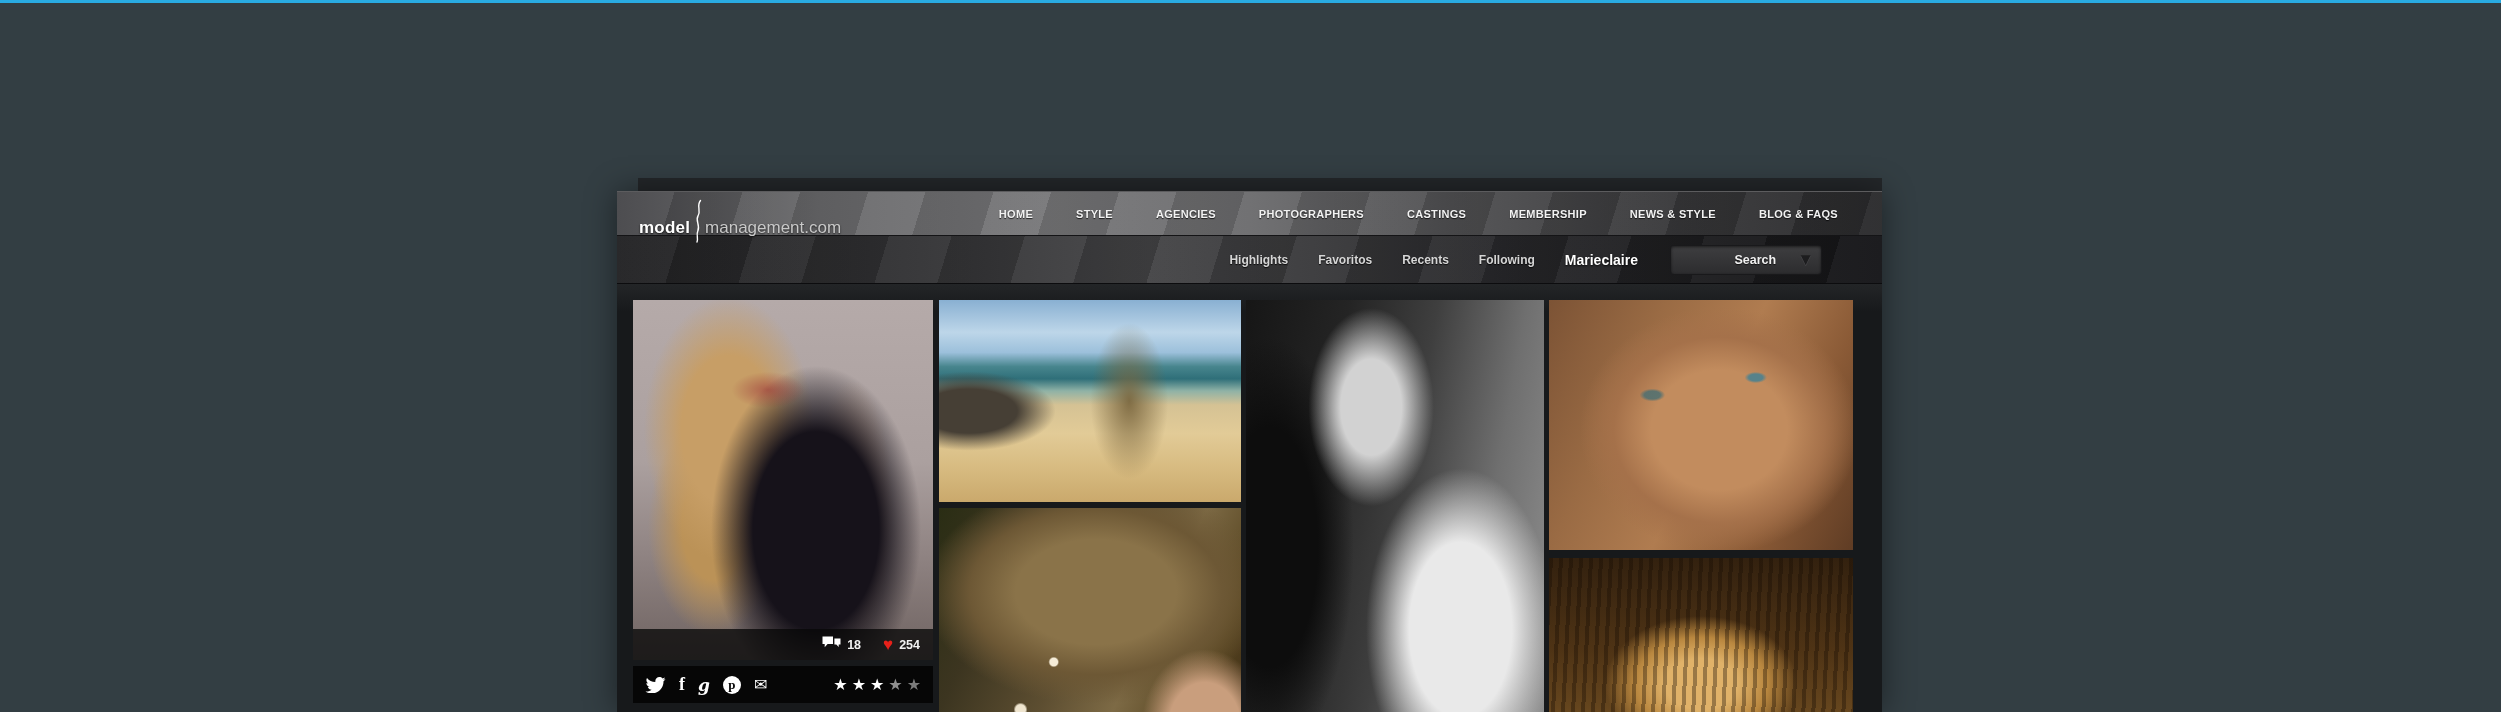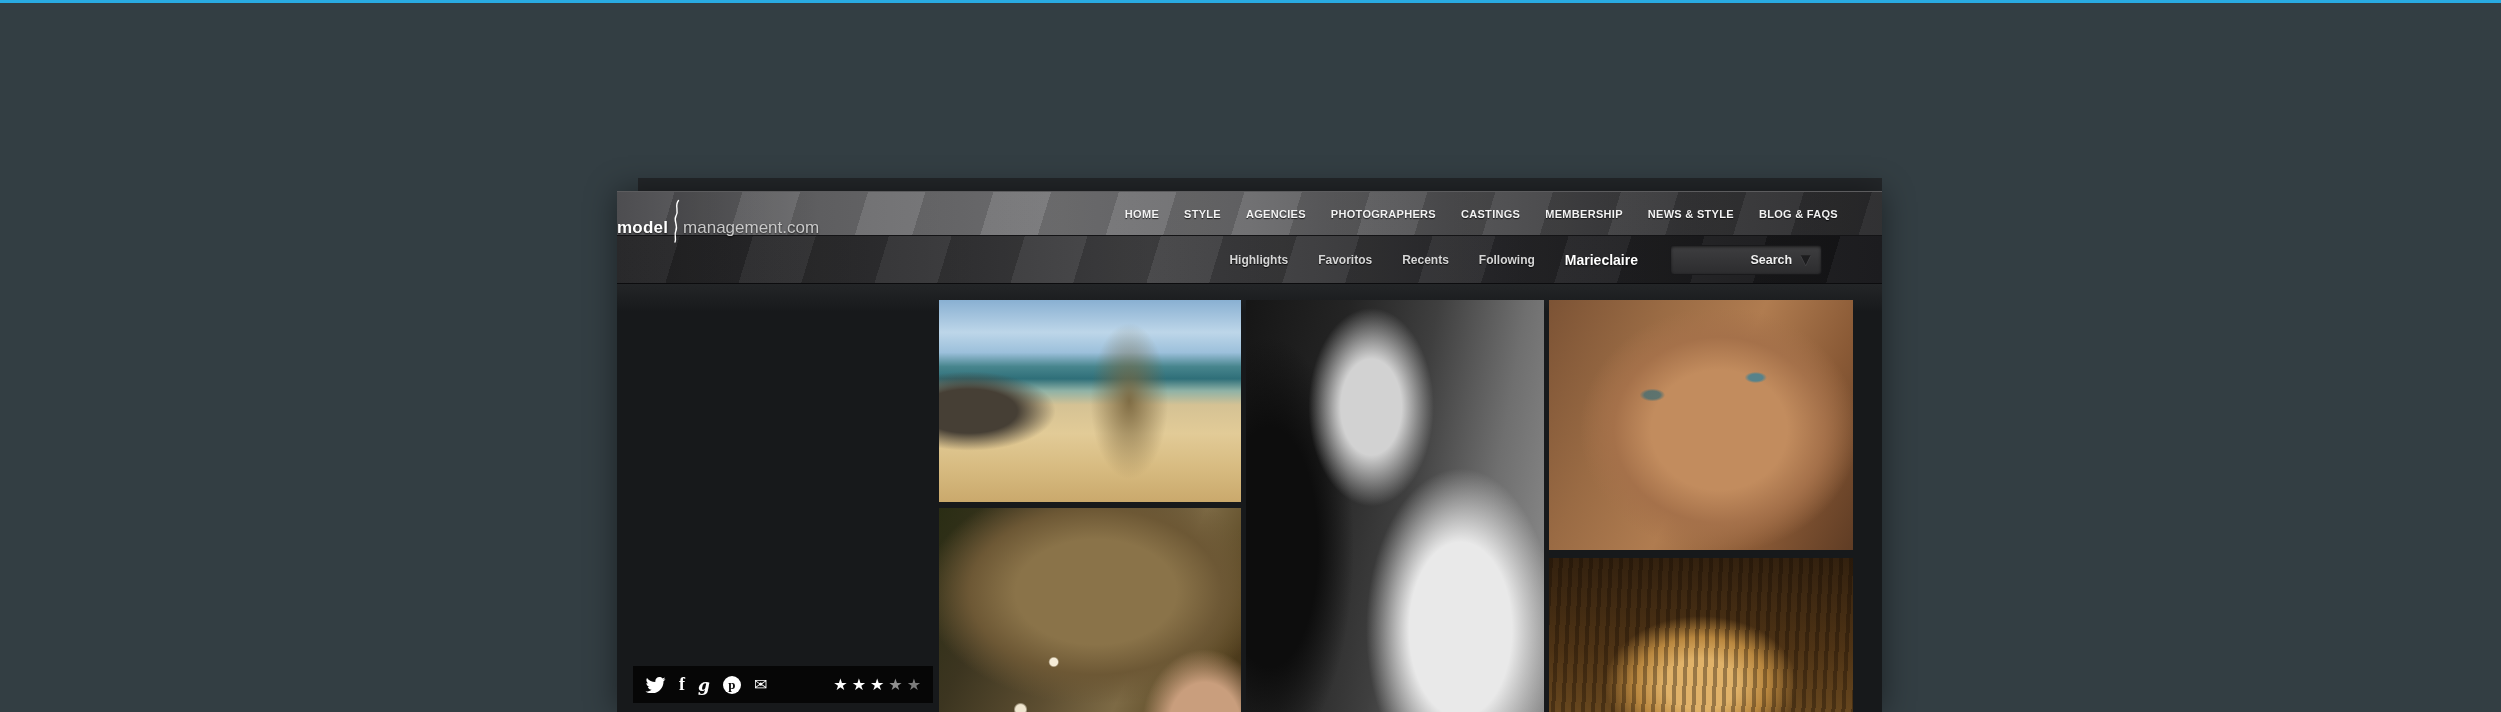--- a/index.html
+++ b/index.html
@@ -16,44 +16,44 @@
   .page-main { box-shadow:0 0 30px rgba(0,0,0,.45); }
 
   
   .header {
     height:45px; display:flex; align-items:center;
     border-top:1px solid #5c5c5e; border-bottom:1px solid #141416;
     background:
       repeating-linear-gradient(107deg, rgba(255,255,255,.035) 0 55px, rgba(0,0,0,.12) 55px 120px),
       linear-gradient(to right,#47474a 0%,#6b6b6d 16%,#78787a 34%,#6c6c6e 50%,#515153 66%,#38383a 84%,#2a2a2c 100%);
   }
-  .logo { display:flex; align-items:flex-end; color:#fff; font-size:17px; line-height:1; cursor:pointer; }
+  .logo { display:flex; align-items:flex-end; padding-left:22px; color:#fff; font-size:17px; line-height:1; cursor:pointer; }
   .logo .bold { font-weight:bold; letter-spacing:.2px; text-shadow:0 1px 2px rgba(0,0,0,.8); }
   .logo .silhouette { margin:0 2px; transform:translateY(9px); }
   .logo .domain { font-weight:normal; color:#c9c9c9; text-shadow:0 1px 2px rgba(0,0,0,.7);text-align:right; }
-  .nav { margin-left:auto; display:flex; gap:25px; padding-right:44px; }
+  .nav { margin-left:auto; display:flex; gap:43px; padding-right:44px; }
   .nav a { color:#f2f2f2; font-size:11px; font-weight:bold; letter-spacing:.3px; text-decoration:none;
            text-shadow:0 1px 1px rgba(0,0,0,.75); cursor:pointer; white-space:nowrap; }
 
   
   .subnav {
     height:48px; display:flex; align-items:center; justify-content:flex-end; gap:30px; padding-right:60px;
     border-bottom:1px solid #0c0c0e;
     background:
       repeating-linear-gradient(107deg, rgba(255,255,255,.03) 0 60px, rgba(0,0,0,.14) 60px 130px),
       linear-gradient(to right,#222224 0%,#343436 24%,#454547 42%,#3a3a3c 55%,#27272a 72%,#1b1b1d 88%,#151518 100%);
   }
   .subnav a { color:#d6d6d6; font-size:12px; font-weight:700; text-decoration:none;
               text-shadow:0 1px 1px rgba(0,0,0,.8); cursor:pointer; }
   .username { color:#fff; font-size:14px; font-weight:bold; text-shadow:0 1px 2px rgba(0,0,0,.85); cursor:pointer; }
   .searchbox {
     width:152px; height:30px; margin-left:2px; border-radius:4px; border:1px solid #19191b;
     background:linear-gradient(180deg,#3e3e40,#2c2c2e);
     box-shadow:inset 0 1px 3px rgba(0,0,0,.55);
-    display:flex; align-items:center; justify-content:flex-end; gap:5px; padding-right:7px; cursor:pointer;
+    display:flex; align-items:center; justify-content:flex-end; gap:21px; padding-right:7px; cursor:pointer;
   }
   .searchbox .label { color:#f0f0f0; font-size:12.5px; font-weight:600; text-shadow:0 1px 1px rgba(0,0,0,.7); }
   .searchbox .arrow { color:#1d1d1f; font-size:17px; line-height:1; text-shadow:0 1px 0 rgba(255,255,255,.12); }
 
   
   .content { position:relative; height:428px; overflow:hidden;
              background:linear-gradient(180deg,#232527 0,#17191b 28px); }
   .photo { position:absolute; cursor:pointer; }
 
   .photo-studio { left:16px; top:16px; width:300px; height:360px;
@@ -166,20 +166,37 @@
         <a>Following</a>
         <span class="username">Marieclaire</span>
         <div class="searchbox">
           <span class="label">Search</span>
           <span class="arrow">▼</span>
         </div>
       </div>
 
       <div class="content">
 
+        <div class="photo photo-studio">
+          <div class="statsbar">
+            <div class="stat">
+              <span>
+                <svg width="19" height="14" viewBox="0 0 19 14">
+                  <path fill="#ffffff" d="M0.5 0.5 h10.5 v7.6 h-5.4 l-2.9 3.2 v-3.2 h-2.2 z"></path>
+                  <path fill="#ffffff" d="M12.4 2.6 h6.1 v6 h-1.8 v2.5 l-2.4-2.5 h-1.9 z"></path>
+                </svg>
+              </span>
+              <span>18</span>
+            </div>
+            <div class="stat">
+              <span class="heart">♥</span>
+              <span>254</span>
+            </div>
+          </div>
+        </div>
 
         <div class="socialbar">
           <span class="sicon">
             <svg width="21" height="16" viewBox="0 0 21 16">
               <path fill="#ffffff" d="M20.5 2c-.7.3-1.5.6-2.3.7.8-.5 1.5-1.3 1.8-2.2-.8.5-1.6.8-2.5 1C16.7.6 15.6.1 14.4.1c-2.3 0-4.1 1.8-4.1 4.1 0 .3 0 .6.1.9C7 4.9 4 3.3 2 .9c-.4.6-.6 1.3-.6 2.1 0 1.4.7 2.7 1.8 3.4-.7 0-1.3-.2-1.8-.5v.1c0 2 1.4 3.6 3.3 4-.3.1-.7.1-1.1.1-.3 0-.5 0-.8-.1.5 1.6 2 2.8 3.8 2.8-1.4 1.1-3.2 1.8-5.1 1.8-.3 0-.7 0-1-.1 1.8 1.2 4 1.9 6.3 1.9 7.5 0 11.7-6.3 11.7-11.7v-.5c.8-.6 1.5-1.3 2-2.2z"></path>
             </svg>
           </span>
           <span class="sicon fb">f</span>
           <span class="sicon gg">g</span>
           <span class="sicon pin">p</span>

